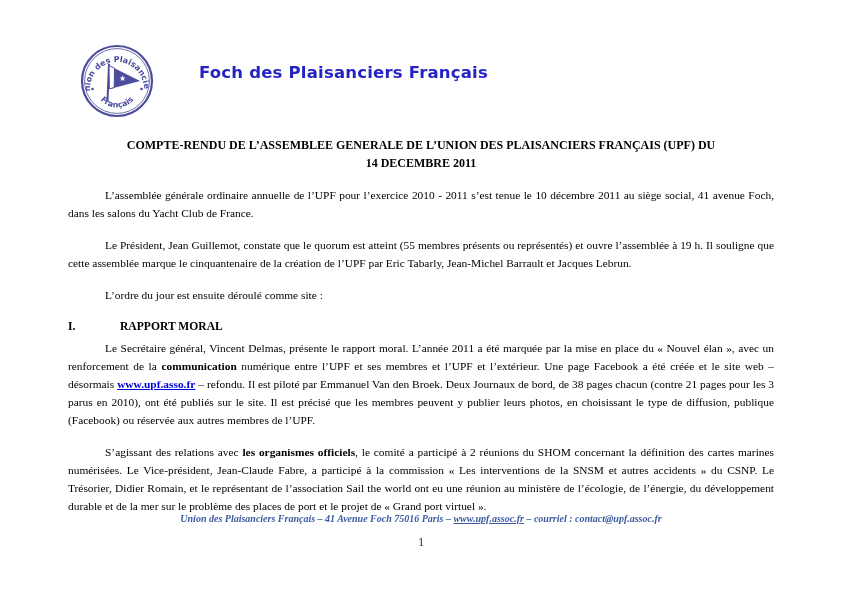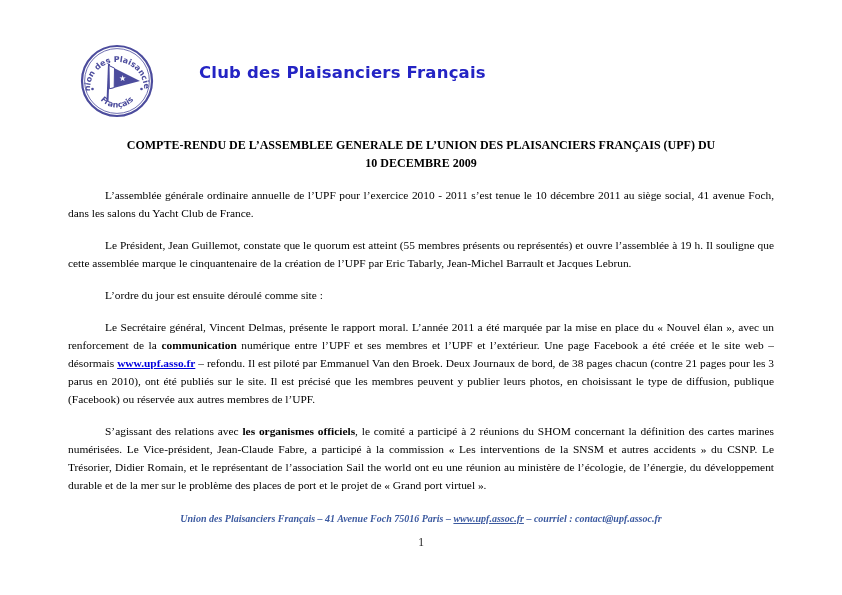--- a/index.html
+++ b/index.html
@@ -51,31 +51,32 @@
     <circle cx="13.5" cy="45" r="1.3" fill="#4c4c9d"></circle>
     <circle cx="62.5" cy="45" r="1.3" fill="#4c4c9d"></circle>
     <g>
       <line x1="30" y1="20" x2="28.5" y2="57" stroke="#4c4c9d" stroke-width="2"></line>
       <polygon points="30,21.5 61,37 30.8,45" fill="#4c4c9d"></polygon>
       <polygon points="30,21.5 35.5,24.2 35.2,43.6 30.4,44.8" fill="#ffffff" stroke="#4c4c9d" stroke-width="1"></polygon>
       <text x="40" y="37" font-size="8" fill="#ffffff" font-family="DejaVu Sans, sans-serif">★</text>
     </g>
   </svg>
 
-  <div class="org-title">Club des Plaisanciers Français</div>
+  <div class="org-title">Foch des Plaisanciers Français</div>
 
   <div class="content">
     <div class="doc-title">
       <div>COMPTE-RENDU DE L’ASSEMBLEE GENERALE DE L’UNION DES PLAISANCIERS FRANÇAIS (UPF) DU</div>
-      <div>10 DECEMBRE 2009</div>
+      <div>14 DECEMBRE 2011</div>
     </div>
     <div>
         <p class="para"><span>L’assemblée générale ordinaire annuelle de l’UPF pour l’exercice 2010 - 2011 s’est tenue le 10 décembre 2011 au siège social, 41 avenue Foch, dans les salons du Yacht Club de France.</span></p>
         <p class="para"><span>Le Président, Jean Guillemot, constate que le quorum est atteint (55 membres présents ou représentés) et ouvre l’assemblée à 19 h. Il souligne que cette assemblée marque le cinquantenaire de la création de l’UPF par Eric Tabarly, Jean-Michel Barrault et Jacques Lebrun.</span></p>
         <p class="para"><span>L’ordre du jour est ensuite déroulé comme site :</span></p>
+        <div class="section-heading"><span class="num">I.</span><span>RAPPORT MORAL</span></div>
         <p class="para"><span>Le Secrétaire général, Vincent Delmas, présente le rapport moral. L’année 2011 a été marquée par la mise en place du « Nouvel élan », avec un renforcement de la </span><span class="b">communication</span><span> numérique entre l’UPF et ses membres et l’UPF et l’extérieur. Une page Facebook a été créée et le site web – désormais </span><a class="lnk">www.upf.asso.fr</a><span> – refondu. Il est piloté par Emmanuel Van den Broek. Deux </span><span class="i">Journaux de bord</span><span>, de 38 pages chacun (contre 21 pages pour les 3 parus en 2010), ont été publiés sur le site. Il est précisé que les membres peuvent y publier leurs photos, en choisissant le type de diffusion, publique (Facebook) ou réservée aux autres membres de l’UPF.</span></p>
         <p class="para"><span>S’agissant des relations avec </span><span class="b">les organismes officiels</span><span>, le comité a participé à 2 réunions du SHOM concernant la définition des cartes marines numérisées. Le Vice-président, Jean-Claude Fabre, a participé à la commission « Les interventions de la SNSM et autres accidents » du CSNP. Le Trésorier, Didier Romain, et le représentant de l’association </span><span class="i">Sail the world</span><span> ont eu une réunion au ministère de l’écologie, de l’énergie, du développement durable et de la mer sur le problème des places de port et le projet de « </span><span class="i">Grand port virtuel</span><span> ».</span></p>
       </div>
   </div>
 
   <div class="footer"><span>Union des Plaisanciers Français – 41 Avenue Foch 75016 Paris – </span><a class="lnk">www.upf.assoc.fr</a><span> – courriel : contact@upf.assoc.fr</span></div>
   <div class="page-number">1</div>
 
 </div>
 

